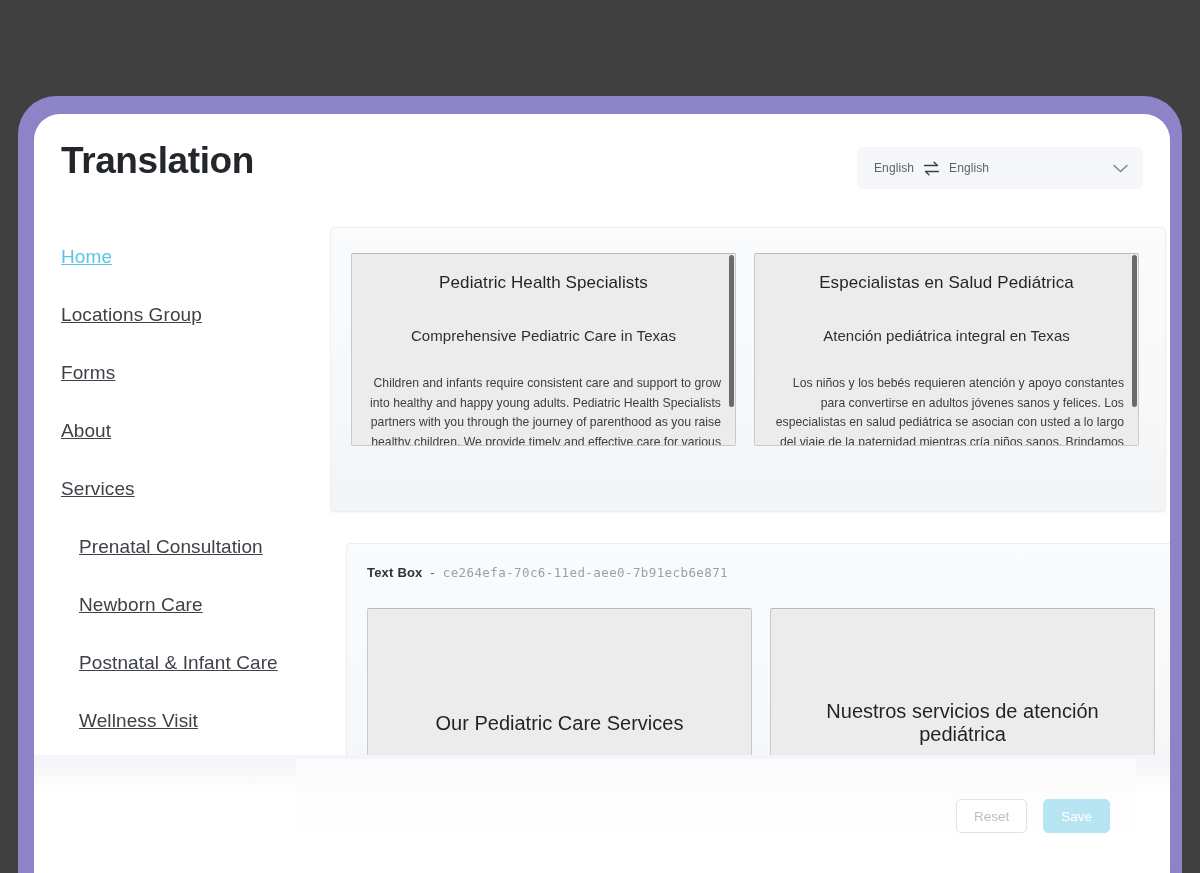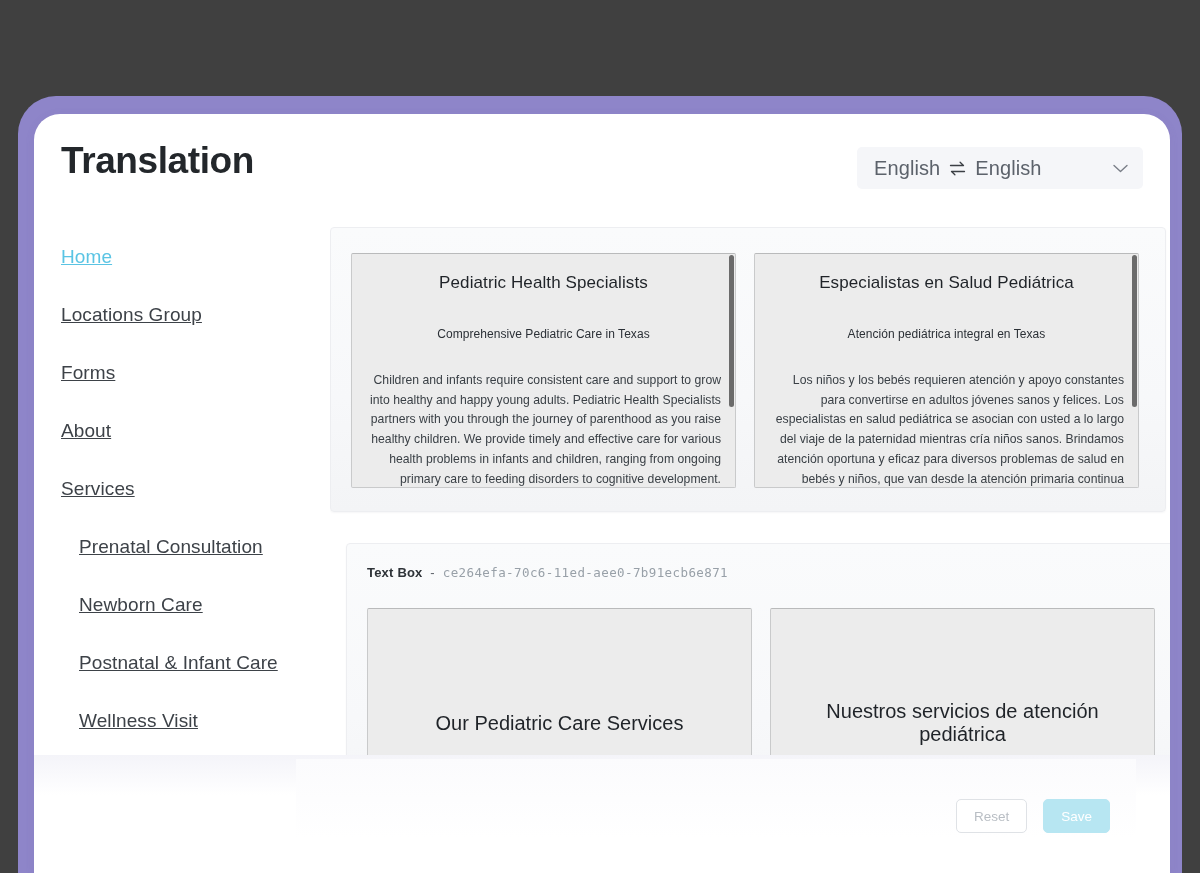--- a/index.html
+++ b/index.html
@@ -67,21 +67,21 @@
     width: 286px;
     height: 42px;
     background: #f5f6f9;
     border-radius: 5px;
     display: flex;
     align-items: center;
     padding: 0 14px 0 17px;
     cursor: pointer;
   }
   #lang-selector .lang-text {
-    font-size: 20px;
+    font-size: 12px;
     color: #5c626b;
     letter-spacing: .1px;
   }
   #lang-selector .swap-icon {
     margin: 0 9px;
     display: inline-flex;
     align-items: center;
     color: #3b3f45;
   }
   #lang-selector .chev {
@@ -168,36 +168,36 @@
 
   .text-box {
     position: relative;
     width: 385px;
     background: #ececec;
     border: 1px solid #c9cacb;
     border-top-color: #b9babb;
     border-radius: 2px;
     overflow: hidden;
   }
-  .tb-tall  { height: 235px; }
+  .tb-tall  { height: 193px; }
   .tb-short { height: 230px; }
 
   .tb-inner { padding: 18px 14px 0 14px; }
 
   .tb-title {
     text-align: center;
     font-size: 17px;
     color: #1f2328;
     line-height: 1.35;
     margin-bottom: 32px;
     letter-spacing: .1px;
   }
   .tb-sub {
     text-align: center;
-    font-size: 12px;
+    font-size: 15px;
     color: #2b3036;
     letter-spacing: .05px;
     margin-bottom: 30px;
   }
   .tb-body {
     font-size: 12.2px;
     line-height: 1.62;
     color: #3a4046;
     letter-spacing: .02px;
   }

